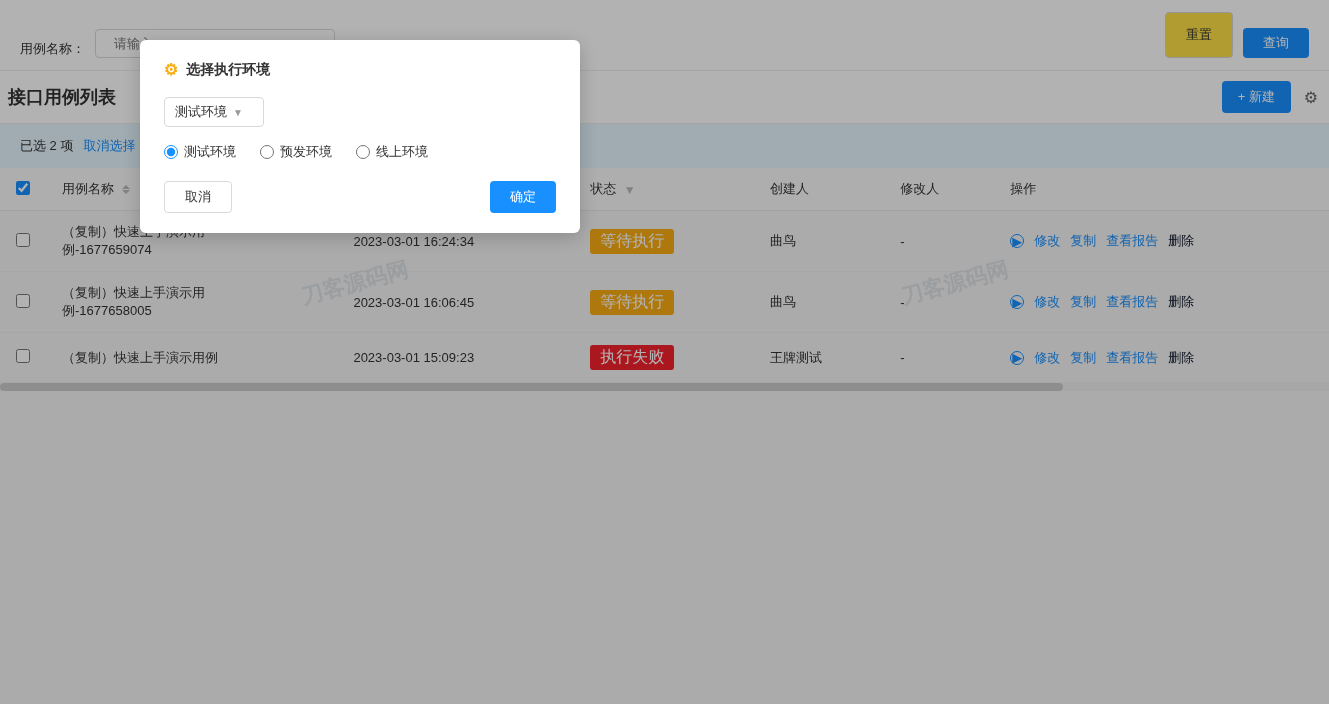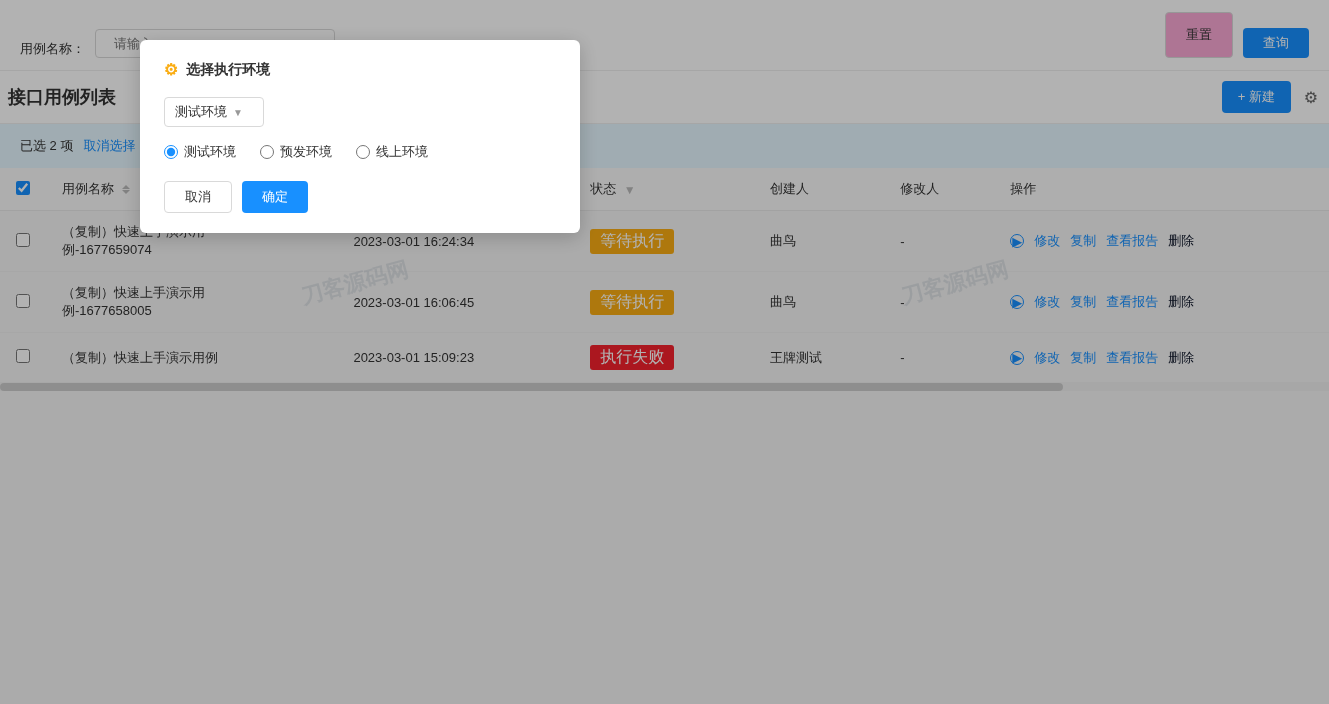--- a/index.html
+++ b/index.html
@@ -18,21 +18,21 @@
       border: 1px solid #d9d9d9;
       border-radius: 4px;
       padding: 6px 18px;
       width: 240px;
       font-size: 13px;
       outline: none;
       color: #bbb;
     }
     .btn-reset {
       border: 1px solid #d9d9d9;
-      background: #f9a8d4;
+      background: #fde047;
       border-radius: 4px;
       padding: 13px 20px;
       cursor: pointer;
       font-size: 13px;
       color: #333;
       margin-left: auto;
     }
     .btn-query {
       background: #1890ff;
       color: #fff;
@@ -297,21 +297,21 @@
       gap: 6px;
       cursor: pointer;
     }
     .radio-item input[type="radio"] {
       accent-color: #1890ff;
       width: 14px;
       height: 14px;
     }
     .modal-footer {
       display: flex;
-      justify-content: flex-start;
+      justify-content: space-between;
       gap: 10px;
     }
     .btn-cancel {
       border: 1px solid #d9d9d9;
       background: #fff;
       border-radius: 4px;
       padding: 6px 20px;
       cursor: pointer;
       font-size: 13px;
       color: #333;

